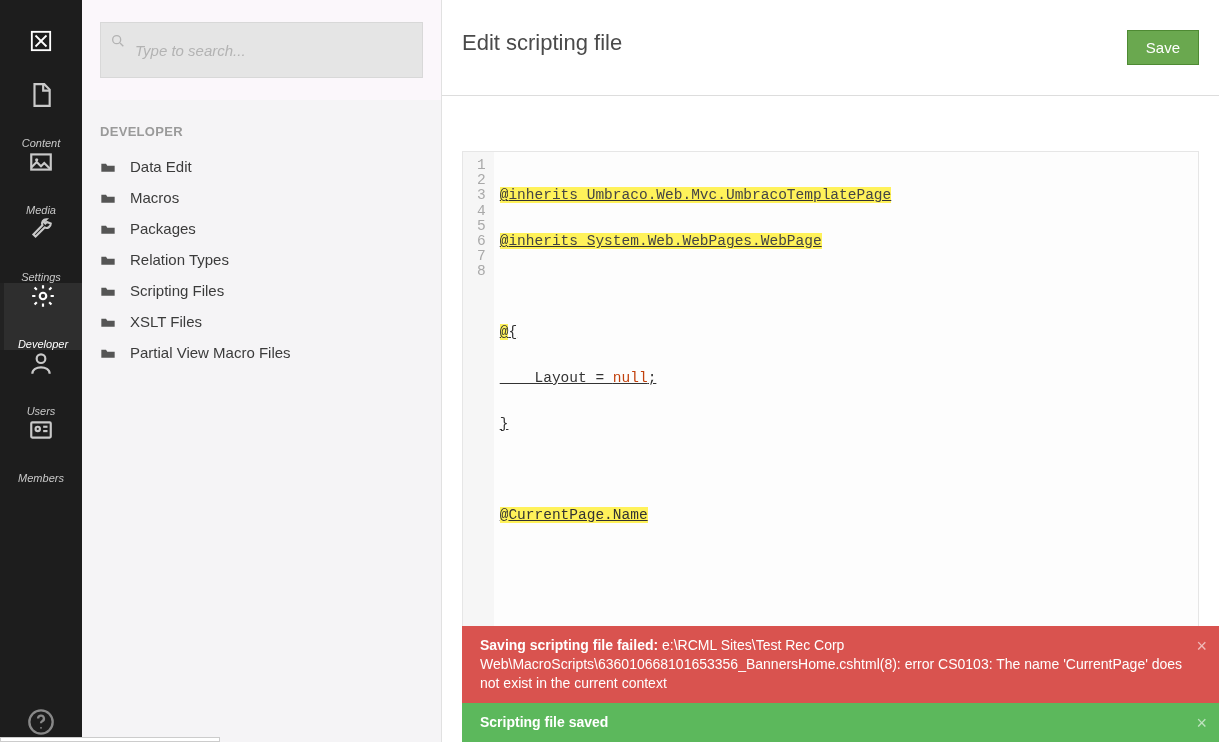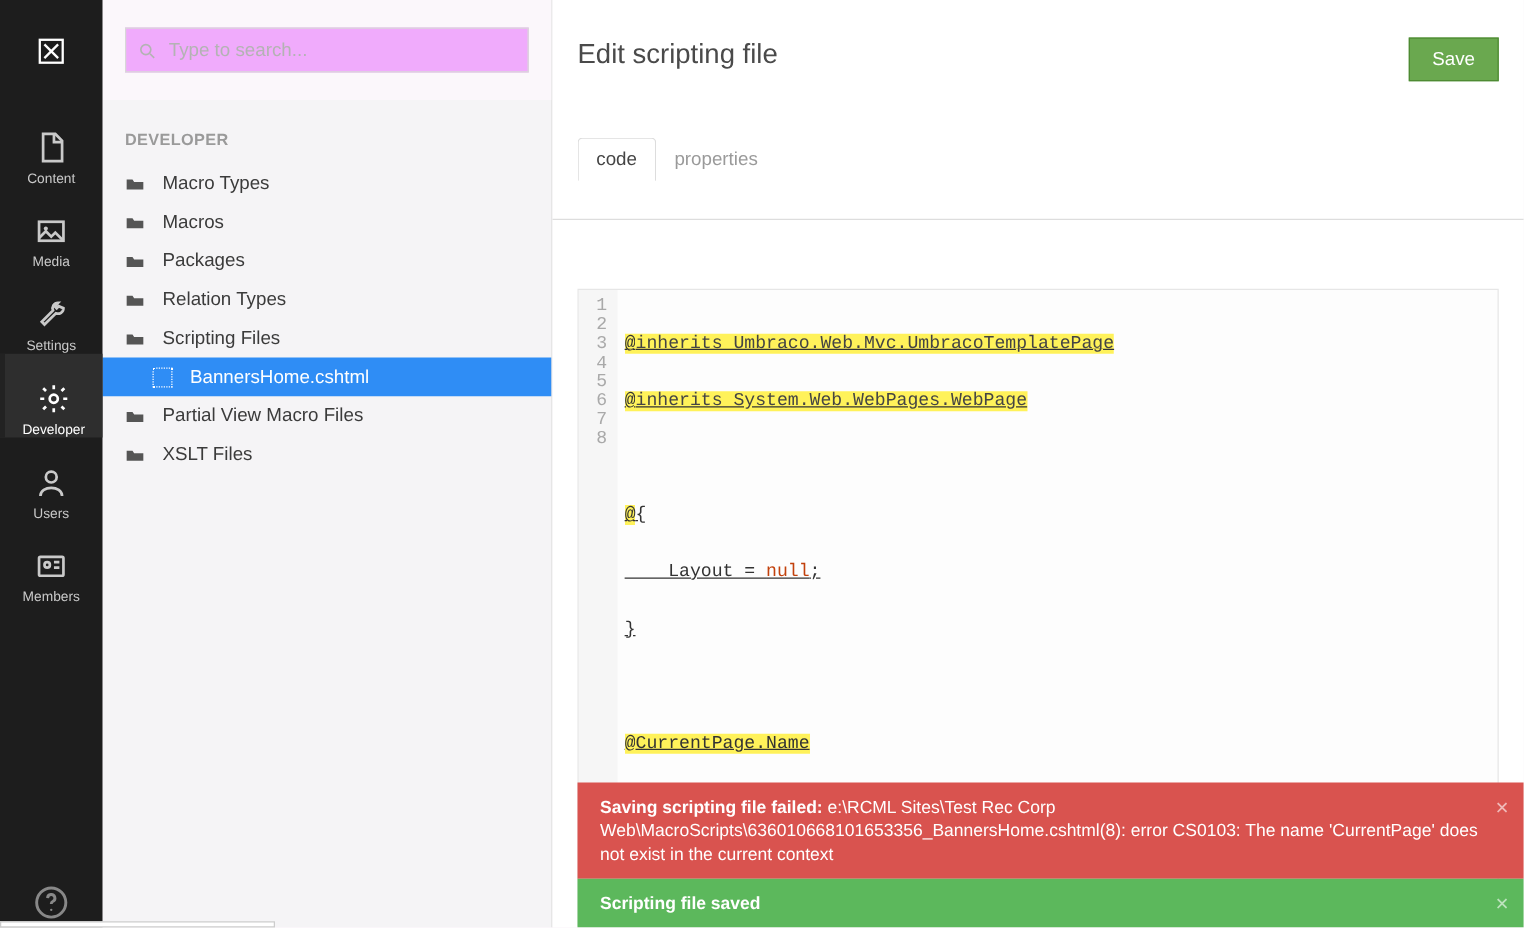--- a/index.html
+++ b/index.html
@@ -4,33 +4,33 @@
 <style>
   * { box-sizing: border-box; margin: 0; padding: 0; }
   html, body { height: 100%; font-family: "Segoe UI", Arial, sans-serif; font-size: 15px; color: #333; background: #fbf7fb; overflow: hidden; }
   .app { display: flex; height: 100%; }
 
   
   .iconbar { width: 82px; background: #1d1d1d; display: flex; flex-direction: column; align-items: stretch; position: relative; }
   .iconbar .brand { height: 82px; display:flex; align-items:center; justify-content:center; }
   .iconbar .brand svg { fill:#fff; }
   .iconbar .sec { flex:1; display:flex; flex-direction:column; }
-  .nav-item { height: 67px; display:flex; flex-direction:column; align-items:center; justify-content:flex-end; gap:6px; cursor:pointer; color:#c9c9c9; }
+  .nav-item { height: 67px; display:flex; flex-direction:column; align-items:center; justify-content:space-between; gap:6px; cursor:pointer; color:#c9c9c9;font-style:italic; }
   .nav-item svg { fill:#c9c9c9; width:26px; height:26px; }
   .nav-item span { font-size:11px; }
   .nav-item.active { background:#2e2e2e; border-left:4px solid #222; color:#fff; }
   .nav-item.active svg { fill:#fff; }
   .iconbar .help { position:absolute; bottom:6px; left:0; right:0; display:flex; justify-content:center; }
   .iconbar .help svg { stroke:#888; fill:none; width:28px; height:28px; stroke-width:2; }
 
   
   .tree { width:360px; background:#f5f4f6; border-right:1px solid #e1e1e1; display:flex; flex-direction:column; }
   .searchwrap { padding:22px 18px; background:#fbf7fb; }
   .searchbox { position:relative; }
-  .searchbox input { width:100%; height:36px; border:1px solid #d8d8d8; background:#f0abfc; padding:0 12px 0 34px; font-size:15px; color:#555; outline:none; }
+  .searchbox input { width:100%; height:56px; border:1px solid #d8d8d8; background:#e5e5e5; padding:0 12px 0 34px; font-size:15px; color:#555; outline:none;font-style:italic; }
   .searchbox input::placeholder { color:#b3b3b3; }
   .searchbox .sicon { position:absolute; left:10px; top:11px; width:16px; height:16px; fill:#b3b3b3; }
   .tree-body { padding:10px 0 20px 0; }
   .tree-head { padding:14px 18px 12px 18px; color:#9a9a9a; font-weight:700; font-size:13px; letter-spacing:0.3px; }
   .tnode { display:flex; align-items:center; gap:14px; padding:7px 18px; color:#3b3b3b; cursor:pointer; }
   .tnode .ticon { width:16px; height:14px; fill:#555; }
   .tnode.selected { background:#2f8df5; color:#fff; padding-left:40px; }
   .tnode.selected .ticon-box { width:16px; height:16px; border:1px dotted #fff; display:inline-block; }
   .tnode .ticon-box { display:none; }
   .tnode.selected .ticon-box { display:inline-block; }
@@ -146,21 +146,21 @@
         <input type="text" placeholder="Type to search..." style="">
       </div>
     </div>
     <div class="tree-body">
       <div class="tree-head">DEVELOPER</div>
       <div class="tnode">
         <svg class="ticon" viewBox="0 0 24 18">
             <path d="M2 4h7l2 3h11v9H2z"></path>
           </svg>
 
-        <span>Macro Types</span>
+        <span>Data Edit</span>
       </div>
       <div class="tnode">
         <svg class="ticon" viewBox="0 0 24 18">
             <path d="M2 4h7l2 3h11v9H2z"></path>
           </svg>
 
         <span>Macros</span>
       </div>
       <div class="tnode">
         <svg class="ticon" viewBox="0 0 24 18">
@@ -176,50 +176,41 @@
 
         <span>Relation Types</span>
       </div>
       <div class="tnode">
         <svg class="ticon" viewBox="0 0 24 18">
             <path d="M2 4h7l2 3h11v9H2z"></path>
           </svg>
 
         <span>Scripting Files</span>
       </div>
-      <div class="tnode selected">
-
-        <span class="ticon-box"></span>
-        <span>BannersHome.cshtml</span>
+      <div class="tnode">
+        <svg class="ticon" viewBox="0 0 24 18">
+            <path d="M2 4h7l2 3h11v9H2z"></path>
+          </svg>
+
+        <span>XSLT Files</span>
       </div>
       <div class="tnode">
         <svg class="ticon" viewBox="0 0 24 18">
             <path d="M2 4h7l2 3h11v9H2z"></path>
           </svg>
 
         <span>Partial View Macro Files</span>
-      </div>
-      <div class="tnode">
-        <svg class="ticon" viewBox="0 0 24 18">
-            <path d="M2 4h7l2 3h11v9H2z"></path>
-          </svg>
-
-        <span>XSLT Files</span>
       </div>
     </div>
   </div>
 
   <div class="main">
     <div class="main-head">
       <div class="main-title">Edit scripting file</div>
       <button class="save-btn">Save</button>
-    </div>
-    <div class="tabs">
-      <div class="tab active">code</div>
-      <div class="tab">properties</div>
     </div>
     <div class="tab-strip-border"></div>
 
     <div class="codewrap">
       <div class="gutter">
         <div>1</div>
         <div>2</div>
         <div>3</div>
         <div>4</div>
         <div>5</div>

